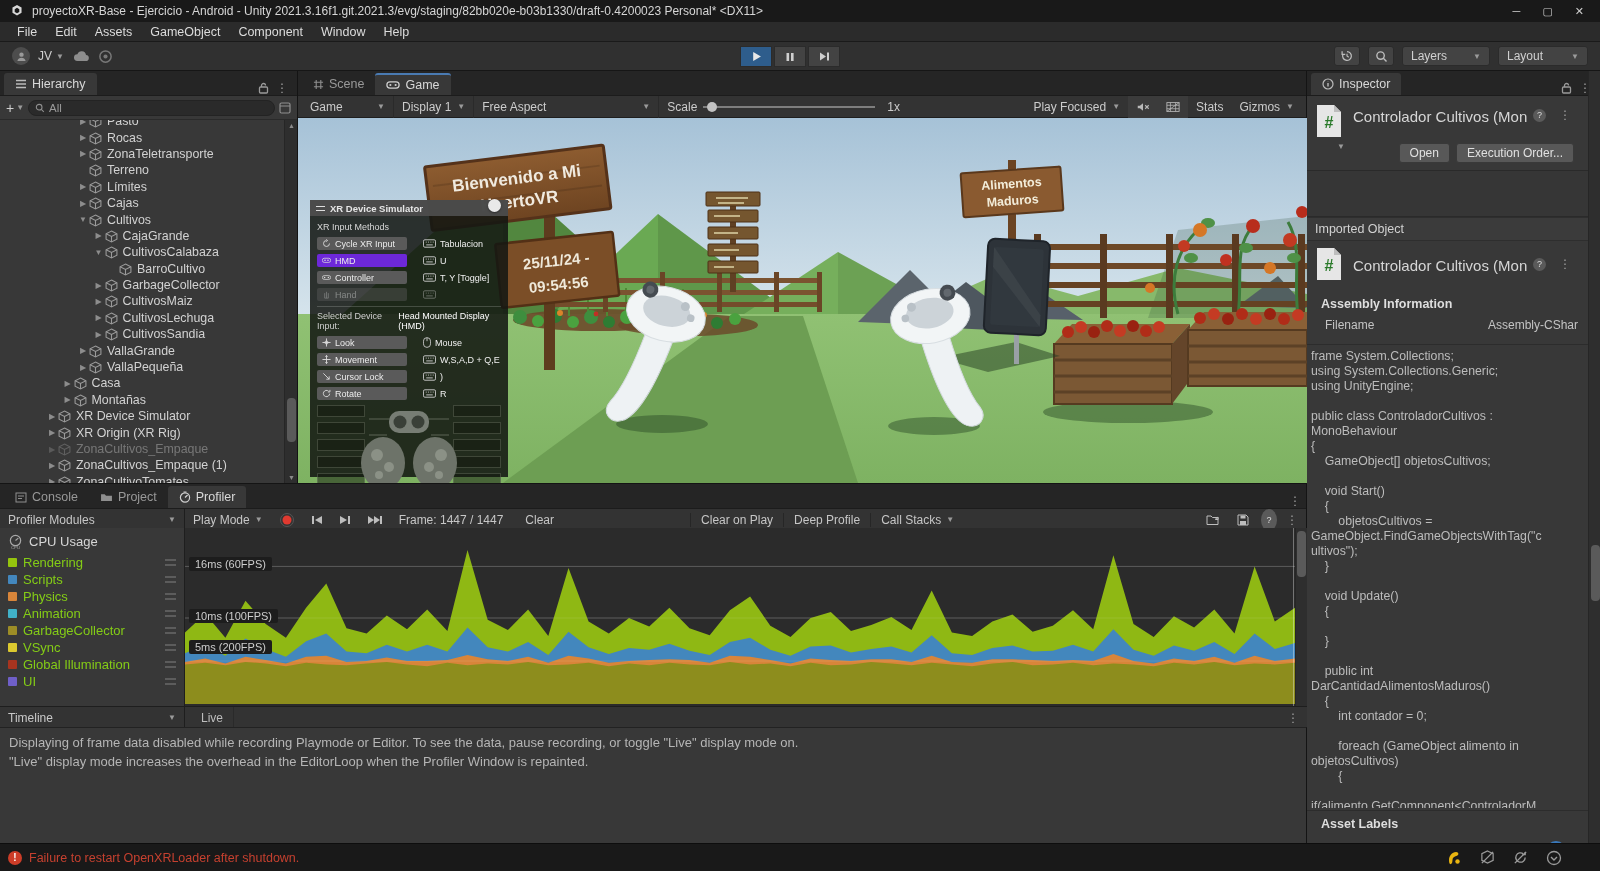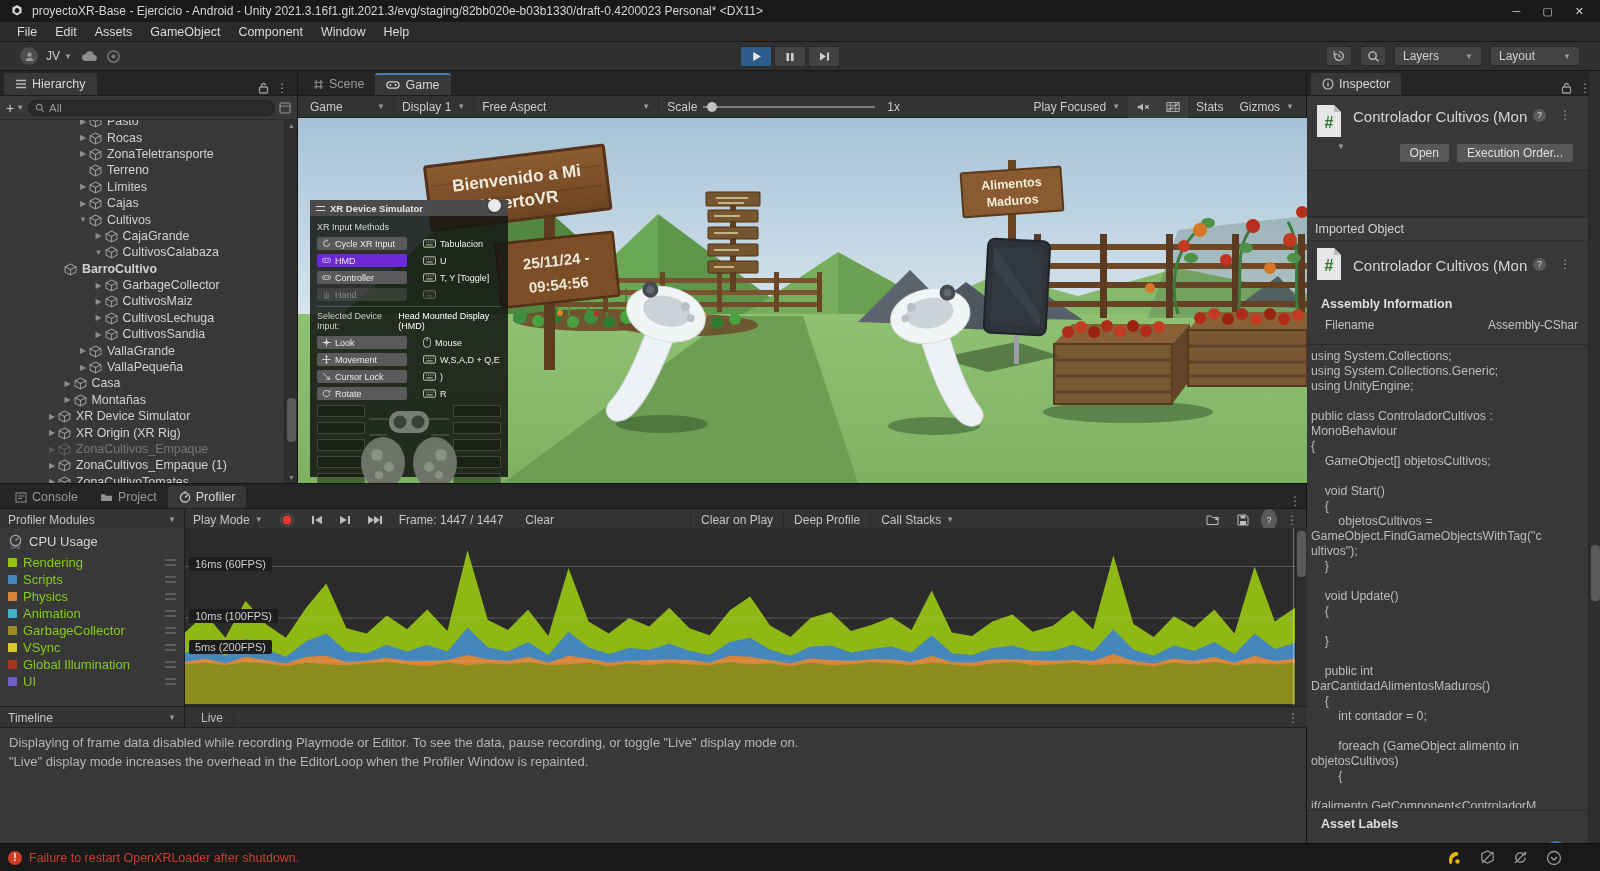--- a/index.html
+++ b/index.html
@@ -4,21 +4,21 @@
 <style>
   *{box-sizing:border-box;margin:0;padding:0}
   body{background:#111;font-family:"Liberation Sans",sans-serif;}
   .app{position:relative;width:1600px;height:871px;background:#282828;color:#c8c8c8;font-size:12px;overflow:hidden}
   .abs{position:absolute}
   
   .titlebar{left:0;top:0;width:1600px;height:22px;background:#191919;display:flex;align-items:center;padding:0 10px;gap:8px;color:#d6d6d6;font-size:12px}
   .win-controls{margin-left:auto;display:flex;gap:22px;color:#cfcfcf;font-size:11px;padding-right:6px}
   .menubar{left:0;top:22px;width:1600px;height:20px;background:#2b2b2b;border-bottom:1px solid #1a1a1a;display:flex;align-items:center;padding-left:8px}
   .menu-item{padding:2px 9px;color:#dcdcdc;font-size:12.5px}
-  .toolbar{left:0;top:42px;width:1600px;height:29px;background:#303030;border-bottom:1px solid #161616;display:flex;align-items:center;padding:0 20px}
+  .toolbar{left:0;top:42px;width:1600px;height:29px;background:#303030;border-bottom:1px solid #161616;display:flex;align-items:center;padding:0 12px}
   .tool-left,.tool-right{display:flex;align-items:center;gap:8px}
   .tool-right{margin-left:auto}
   .avatar{width:18px;height:18px;border-radius:50%;background:#4d4d4d;display:flex;align-items:center;justify-content:center}
   .caret{font-size:8px;color:#9a9a9a}
   .ddbtn{height:20px;background:#434343;border:1px solid #2b2b2b;border-radius:3px;display:flex;align-items:center;gap:6px;padding:0 8px;color:#d0d0d0}
   .iconbtn{width:26px;height:20px;background:#434343;border:1px solid #2b2b2b;border-radius:3px;display:flex;align-items:center;justify-content:center}
   .play-group{position:absolute;left:740px;top:46px;display:flex;gap:2px}
   .playbtn{width:32px;height:21px;background:#434343;border:1px solid #2b2b2b;display:flex;align-items:center;justify-content:center}
   .playbtn.active{background:#2e5d8c}
   
@@ -329,21 +329,21 @@
           <div class="hrow" style="padding-left: 92.5px;">
             <span class="arrow">▼</span>
             <span class="cube">
               <svg width="13" height="13" viewBox="0 0 12 12">
                 <path d="M6 1L11 3.5v5L6 11 1 8.5v-5z" fill="none" stroke="#9a9a9a"></path>
                 <path d="M1 3.5L6 6l5-2.5M6 6v5" fill="none" stroke="#9a9a9a"></path>
               </svg>
             </span>
             <span>CultivosCalabaza</span>
           </div>
-          <div class="hrow" style="padding-left: 52px; font-weight: bold;">
+          <div class="hrow" style="padding-left: 107px;">
             <span class="arrow"></span>
             <span class="cube">
               <svg width="13" height="13" viewBox="0 0 12 12">
                 <path d="M6 1L11 3.5v5L6 11 1 8.5v-5z" fill="none" stroke="#9a9a9a"></path>
                 <path d="M1 3.5L6 6l5-2.5M6 6v5" fill="none" stroke="#9a9a9a"></path>
               </svg>
             </span>
             <span>BarroCultivo</span>
           </div>
           <div class="hrow" style="padding-left: 92.5px;">
@@ -995,21 +995,21 @@
         </span>
       </div>
       <div style="padding-left:14px;height:22px;display:flex;align-items:center">
           <span class="boldlbl">Assembly Information</span>
         </div>
       <div style="padding:0 10px 0 18px;height:20px;display:flex;align-items:center;justify-content:space-between">
         <span style="color:#c4c4c4">Filename</span>
         <span style="color:#c4c4c4">Assembly-CShar</span>
       </div>
       <div class="coderegion" id="codeblock">
-          <div class="codeline">using System.Collections;</div>
+          <div class="codeline">frame System.Collections;</div>
           <div class="codeline">using System.Collections.Generic;</div>
           <div class="codeline">using UnityEngine;</div>
           <div class="codeline"> </div>
           <div class="codeline">public class ControladorCultivos :</div>
           <div class="codeline">MonoBehaviour</div>
           <div class="codeline">{</div>
           <div class="codeline">    GameObject[] objetosCultivos;</div>
           <div class="codeline"> </div>
           <div class="codeline">    void Start()</div>
           <div class="codeline">    {</div>

